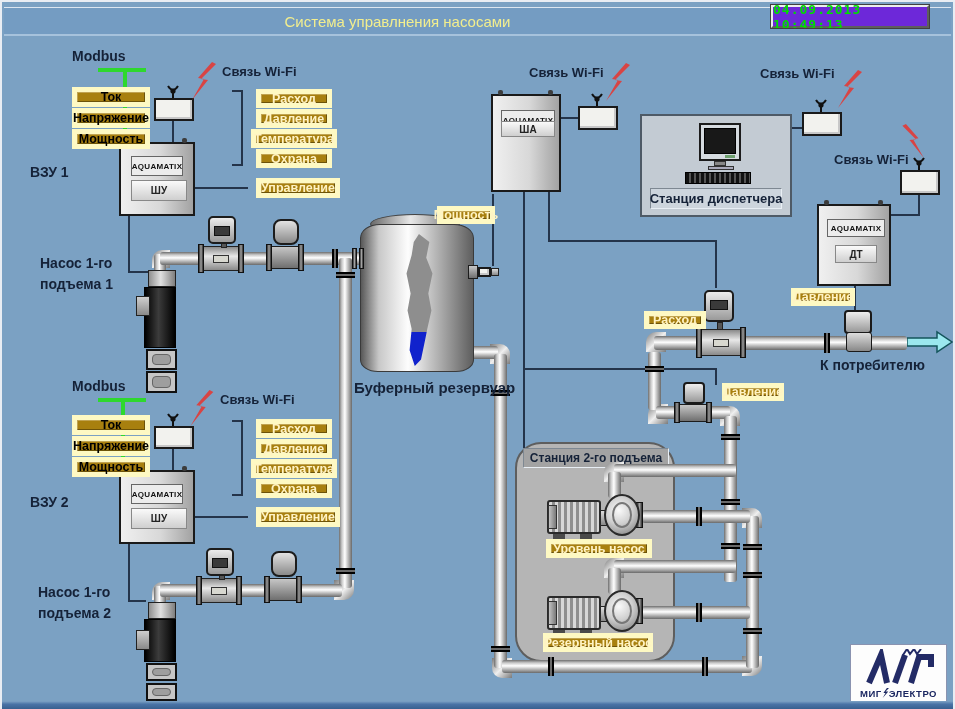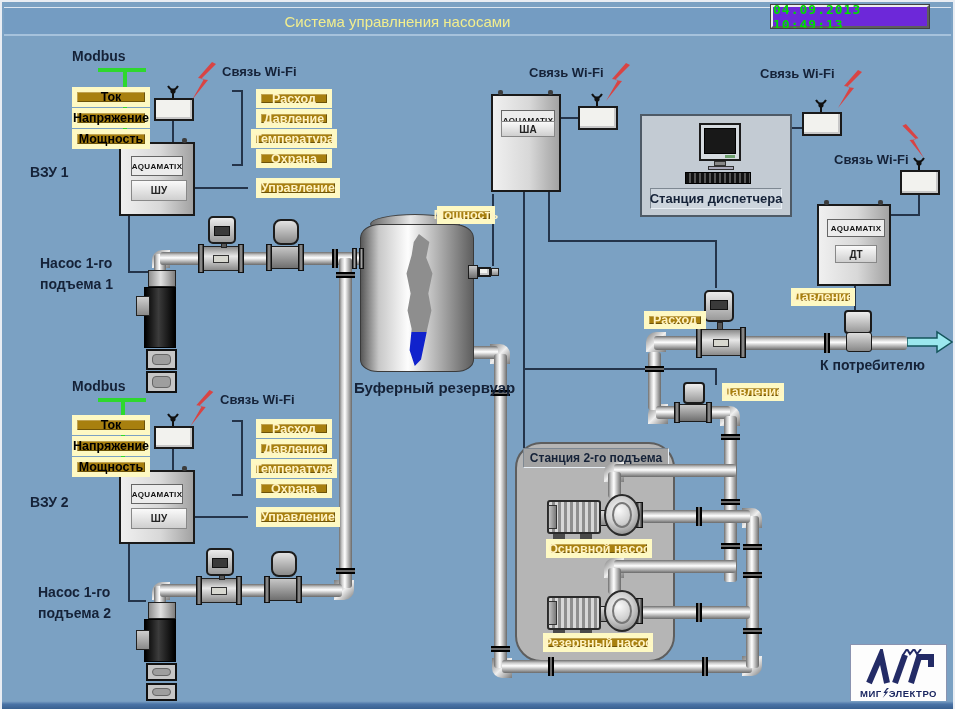--- a/index.html
+++ b/index.html
@@ -394,21 +394,21 @@
     </div>
   <div class="foot" style="left:551px;top:532px;width:12px;height:6px;"></div>
   <div class="foot" style="left:578px;top:532px;width:12px;height:6px;"></div>
   <div class="shaftblk" style="left:597px;top:508px;width:8px;height:16px;"></div>
   <div class="volute" style="left:602px;top:492px;width:36px;height:42px;">
       <div class="ring"></div>
     </div>
   <div class="flg" style="left:634px;top:500px;width:7px;height:26px;"></div>
   <div class="ph" style="left:640px;top:508px;width:108px;height:13px;"></div>
   <div class="cplh" style="left:694px;top:505px;width:6px;height:19px;"></div>
-  <div class="gbtn" style="left:536px;top:537px;width:106px;height:19px;">Основной насос</div>
+  <div class="gbtn" style="left:536px;top:537px;width:106px;height:19px;">Уровень насос</div>
 
   <div class="elb" style="left:602px;top:556px;width:20px;height:20px;border-top-left-radius:10px;"></div>
   <div class="ph" style="left:612px;top:558px;width:122px;height:13px;"></div>
   <div class="pv" style="left:606px;top:566px;width:13px;height:26px;"></div>
 
   <div class="motor" style="left:545px;top:594px;width:54px;height:34px;">
       <div class="cap"></div>
     </div>
   <div class="foot" style="left:551px;top:628px;width:12px;height:6px;"></div>
   <div class="foot" style="left:578px;top:628px;width:12px;height:6px;"></div>

